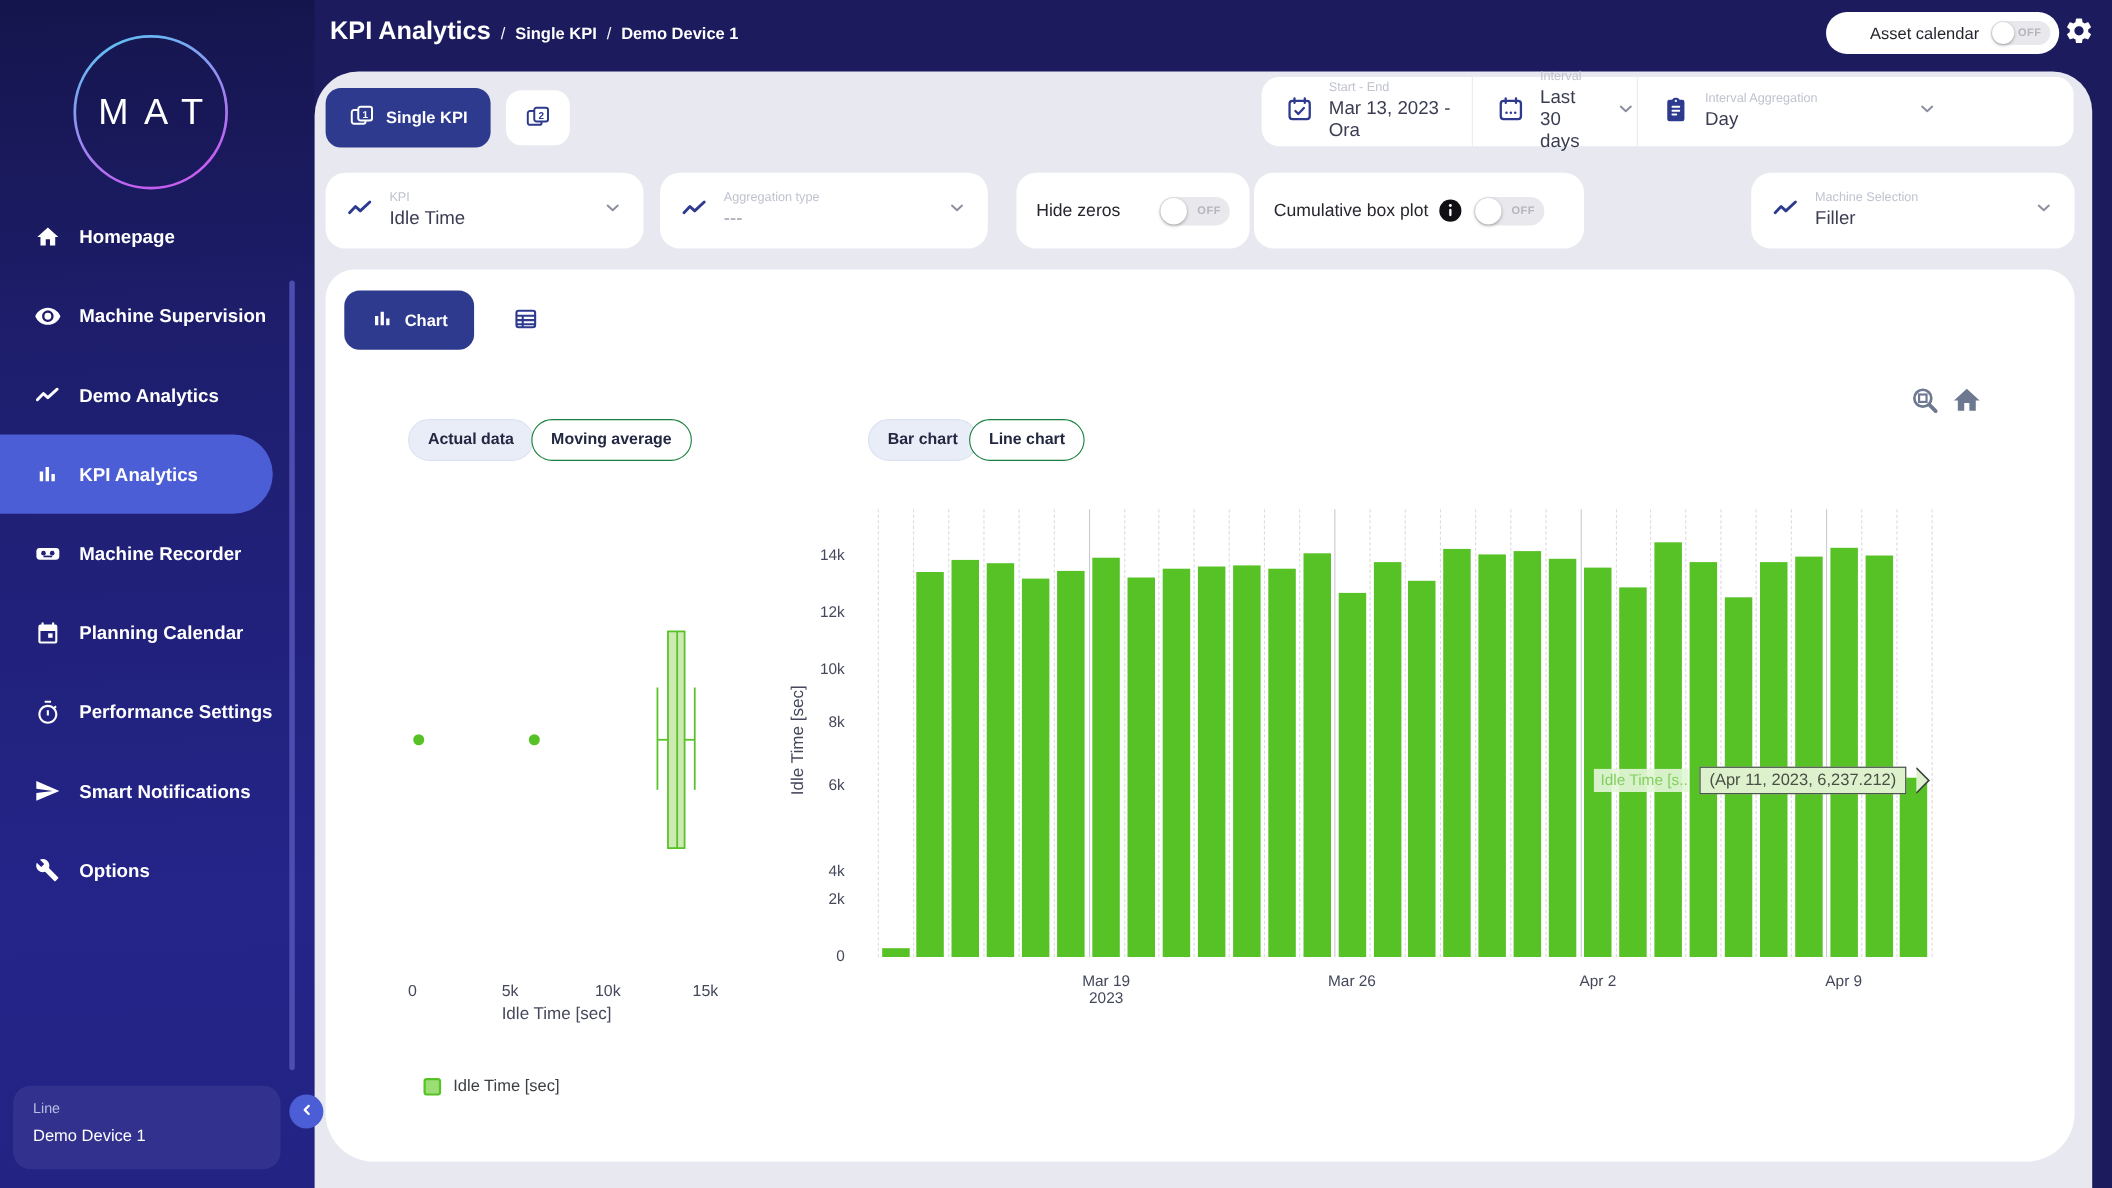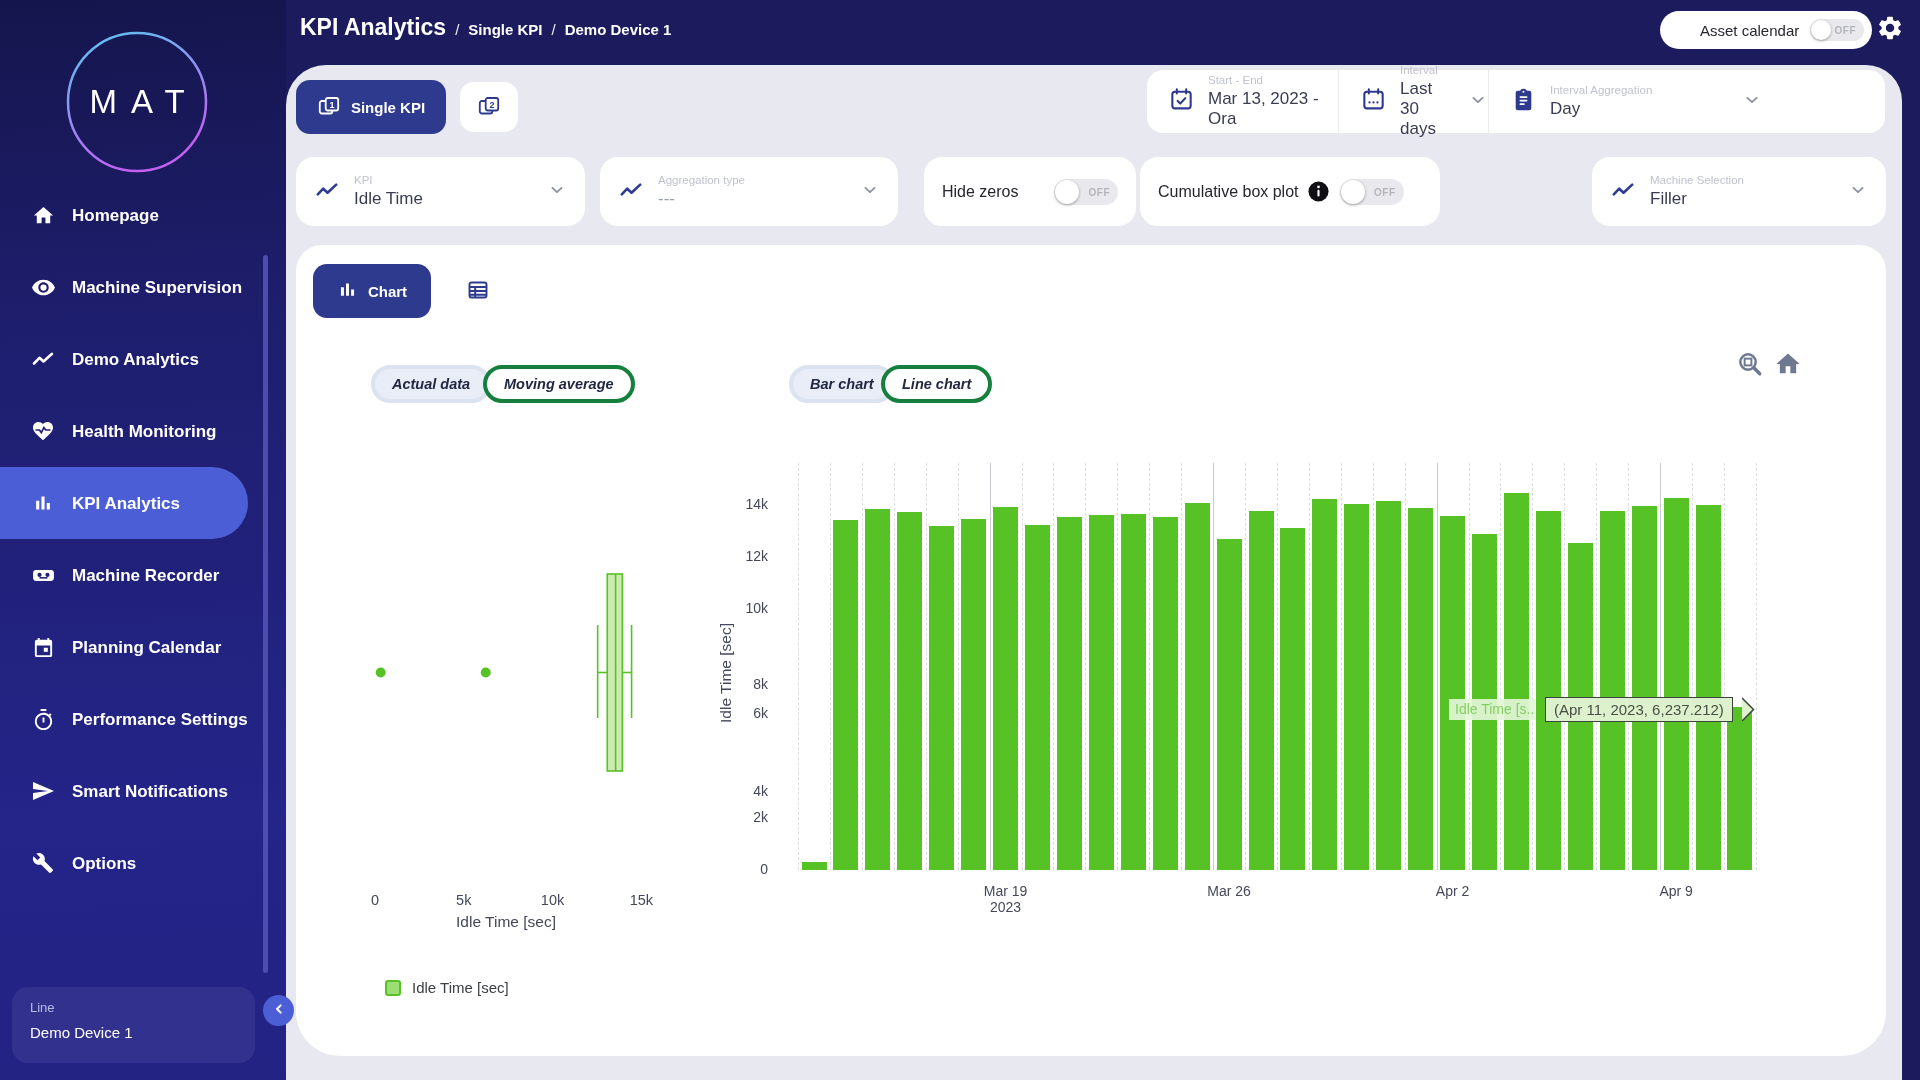--- a/index.html
+++ b/index.html
@@ -70,23 +70,23 @@
 
   .f2-card { position:absolute; top:92px; height:69px; background:#fff; border-radius:18px;
              display:flex; align-items:center; padding:0 18px; cursor:pointer; }
   .f2-card .grow { flex:1; }
   .switch-lab { font-size:16px; color:#26262e; }
 
   .chart-card { position:absolute; left:10px; top:180px; width:1590px; height:811px; background:#fff;
                 border-radius:26px 26px 44px 44px; }
   .chart-btn { left:17px; top:19px; width:118px; height:54px; }
   .table-btn { left:160px; top:26px; width:44px; height:40px; background:transparent; }
-  .chip { position:absolute; top:120px; height:38px; border-radius:19px; display:flex; align-items:center;
+  .chip { position:absolute; top:136px; height:38px; border-radius:19px; display:flex; align-items:center;
           padding:0 17px; font-size:14.5px; font-weight:700; color:#232842; cursor:pointer;
-          background:#fff; border:4px solid #15803d;font-style:italic; }
+          background:#fff; border:1px solid #15803d; }
   .chip.sel { background:#e9edf7; border-color:#dbe2f0; }
   .modebar-btn { position:absolute; top:105px; width:30px; height:30px; color:#6e7890; cursor:pointer; }
 
   
   .bar-plot { position:absolute; left:498px; top:215px; width:966px; height:410px; }
   .grid-v { position:absolute; top:3px; bottom:0; width:0; border-left:1px dashed #dcdce2; }
   .grid-v.week { border-left:1px solid #c9c9d3; }
   .bar { position:absolute; bottom:0; width:25px; background:#57c226; }
   .ytick { position:absolute; left:412px; width:60px; text-align:right; font-size:14px; color:#44485a; }
   .xtick { position:absolute; text-align:center; font-size:14px; color:#44485a; width:90px; }
@@ -138,29 +138,20 @@
           </span>
           <span class="nav-label">Machine Supervision</span>
         </div>
         <div class="nav-item">
           <span class="nav-ico">
             <svg width="24" height="24" viewBox="0 0 24 24">
               <path fill="none" stroke="currentColor" stroke-width="2.6" stroke-linecap="round" stroke-linejoin="round" d="M3 16.5l5.5-5.7 4 3.7L21 6.8"></path>
             </svg>
           </span>
           <span class="nav-label">Demo Analytics</span>
-        </div>
-        <div class="nav-item">
-          <span class="nav-ico">
-            <svg width="24" height="24" viewBox="0 0 24 24">
-              <path fill="currentColor" d="M12 21.2l-1.4-1.3C5.4 15.4 2 12.3 2 8.5 2 5.4 4.4 3 7.5 3c1.7 0 3.4.8 4.5 2.1C13.1 3.8 14.8 3 16.5 3 19.6 3 22 5.4 22 8.5c0 3.8-3.4 6.9-8.6 11.5L12 21.2z"></path>
-              <path fill="none" stroke="#212178" stroke-width="1.7" d="M4.5 11h4l1.8 2.6 2.6-5 1.8 2.4h4.8"></path>
-            </svg>
-          </span>
-          <span class="nav-label">Health Monitoring</span>
         </div>
         <div class="nav-item active">
           <span class="nav-ico">
             <svg width="22" height="22" viewBox="0 0 24 24">
               <path fill="currentColor" d="M4.5 9.5h3.4V19H4.5zM10.3 5h3.4v14h-3.4zM16.1 12h3.4v7h-3.4z"></path>
             </svg>
           </span>
           <span class="nav-label">KPI Analytics</span>
         </div>
         <div class="nav-item">
@@ -537,21 +528,21 @@
       </svg>
 
       <div class="legend">
         <span class="sq"></span>
         <span class="lab">Idle Time [sec]</span>
       </div>
     <div class="ytick abs" style="top: 616px;">0</div>
         <div class="ytick abs" style="top: 563.857px;">2k</div>
         <div class="ytick abs" style="top: 538px;">4k</div>
         <div class="ytick abs" style="top: 459.571px;">6k</div>
-        <div class="ytick abs" style="top: 431px; text-align: right;">8k</div>
+        <div class="ytick abs" style="top: 403px; text-align: right;">8k</div>
         <div class="ytick abs" style="top: 355.286px;">10k</div>
         <div class="ytick abs" style="top: 303.143px;">12k</div>
         <div class="ytick abs" style="top: 251px;">14k</div>
         <div class="xtick abs" style="left: 664.58px; top: 638px;">Mar 19<br>2023</div>
         <div class="xtick abs" style="left: 888.09px; top: 638px;">Mar 26</div>
         <div class="xtick abs" style="left: 1111.6px; top: 638px;">Apr 2</div>
         <div class="xtick abs" style="left: 1335.11px; top: 638px;">Apr 9</div>
       </section>
   </main>
 </div>

